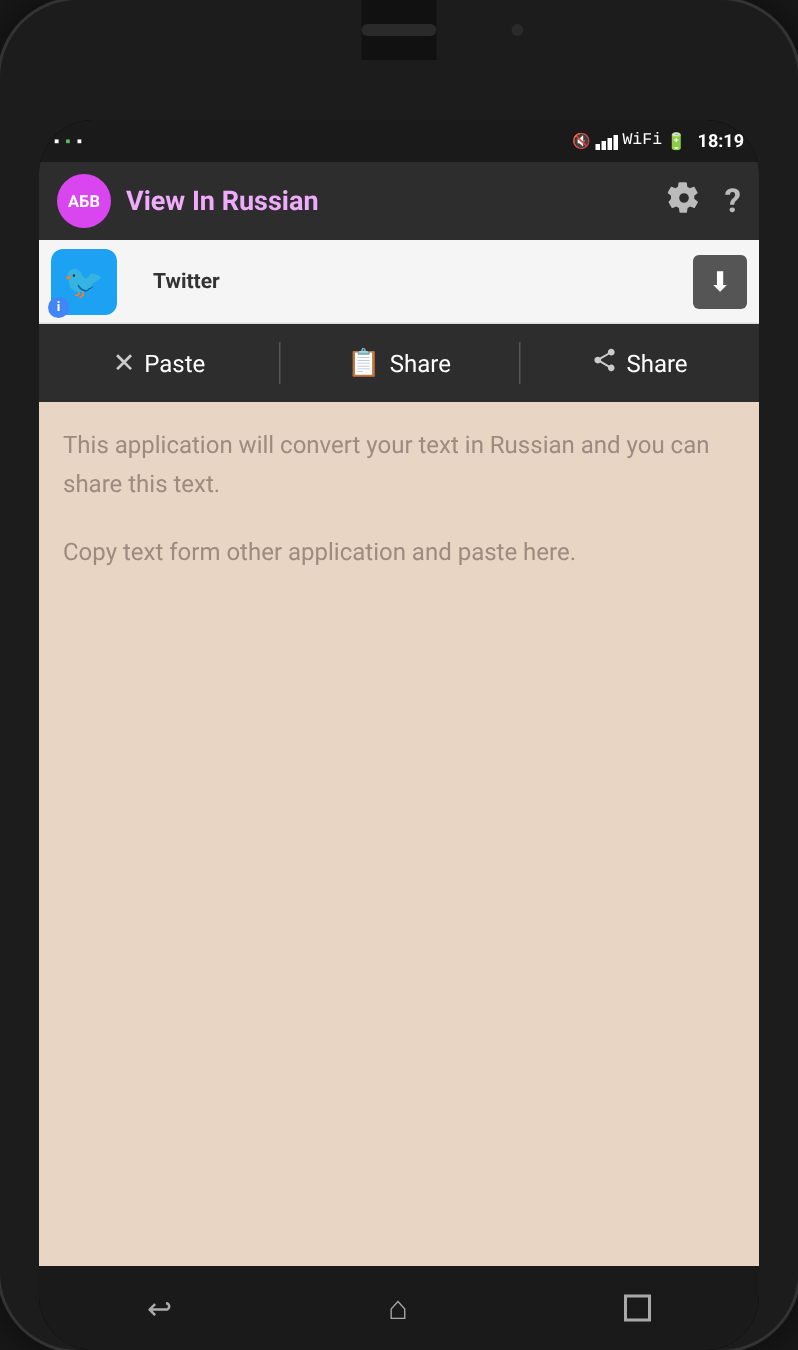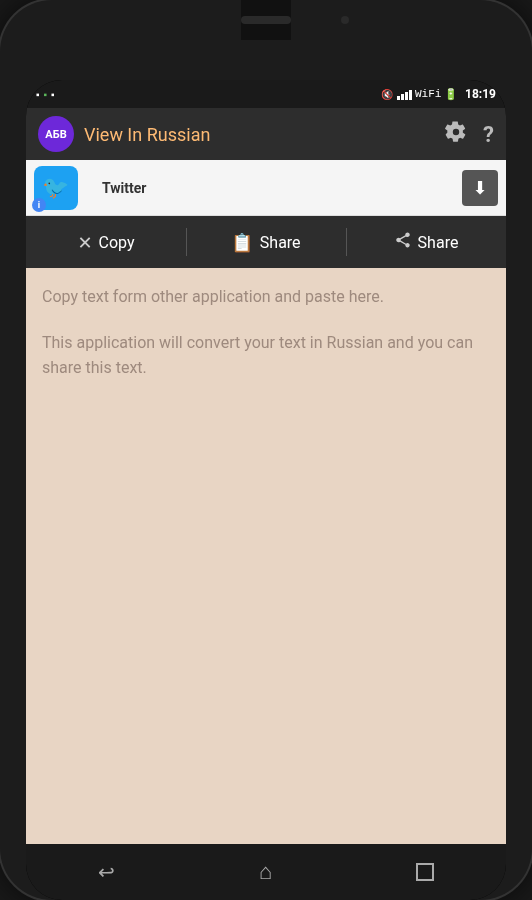--- a/index.html
+++ b/index.html
@@ -129,36 +129,36 @@
       height: 52px;
       display: flex;
       align-items: center;
       padding: 0 12px;
       flex-shrink: 0;
     }
 
     .app-logo {
       width: 36px;
       height: 36px;
-      background: #6d28d9;
+      background: #d946ef;
       border-radius: 50%;
       display: flex;
       align-items: center;
       justify-content: center;
       color: #fff;
       font-size: 11px;
       font-weight: bold;
       margin-right: 10px;
       flex-shrink: 0;
     }
 
     .app-title {
-      color: #fdba74;
+      color: #f0abfc;
       font-size: 18px;
-      font-weight: 400;
+      font-weight: 700;
       flex: 1;
     }
 
     .header-icons {
       display: flex;
       gap: 16px;
       align-items: center;
     }
 
     .header-icon {
@@ -424,41 +424,41 @@
         <div class="ad-app-name">Twitter</div>
       </div>
       <div class="ad-download">
         ⬇
       </div>
     </div>
 
     <div class="toolbar">
       <div class="toolbar-item">
         <span class="toolbar-icon">✕</span>
-        <span class="toolbar-label">Copy</span>
+        <span class="toolbar-label">Paste</span>
       </div>
       <div class="toolbar-item">
         <span class="toolbar-icon">📋</span>
         <span class="toolbar-label">Share</span>
       </div>
       <div class="toolbar-item">
         <span class="toolbar-icon">
           
           <svg width="18" height="18" viewBox="0 0 24 24" fill="#ccc" xmlns="http://www.w3.org/2000/svg">
             <path d="M18 16.08c-.76 0-1.44.3-1.96.77L8.91 12.7c.05-.23.09-.46.09-.7s-.04-.47-.09-.7l7.05-4.11c.54.5 1.25.81 2.04.81 1.66 0 3-1.34 3-3s-1.34-3-3-3-3 1.34-3 3c0 .24.04.47.09.7L8.04 9.81C7.5 9.31 6.79 9 6 9c-1.66 0-3 1.34-3 3s1.34 3 3 3c.79 0 1.5-.31 2.04-.81l7.12 4.16c-.05.21-.08.43-.08.65 0 1.61 1.31 2.92 2.92 2.92s2.92-1.31 2.92-2.92-1.31-2.92-2.92-2.92z"></path>
           </svg>
         </span>
         <span class="toolbar-label">Share</span>
       </div>
     </div>
 
     <div class="content-area">
       <div class="placeholder-text">
+        <p>This application will convert your text in Russian and you can share this text.</p>
         <p>Copy text form other application and paste here.</p>
-        <p>This application will convert your text in Russian and you can share this text.</p>
       </div>
     </div>
 
     <div class="bottom-nav">
       <div class="nav-btn">
         <span style="font-size:20px;">↩</span>
       </div>
       <div class="nav-btn">
         <span style="font-size:22px;">⌂</span>
       </div>

